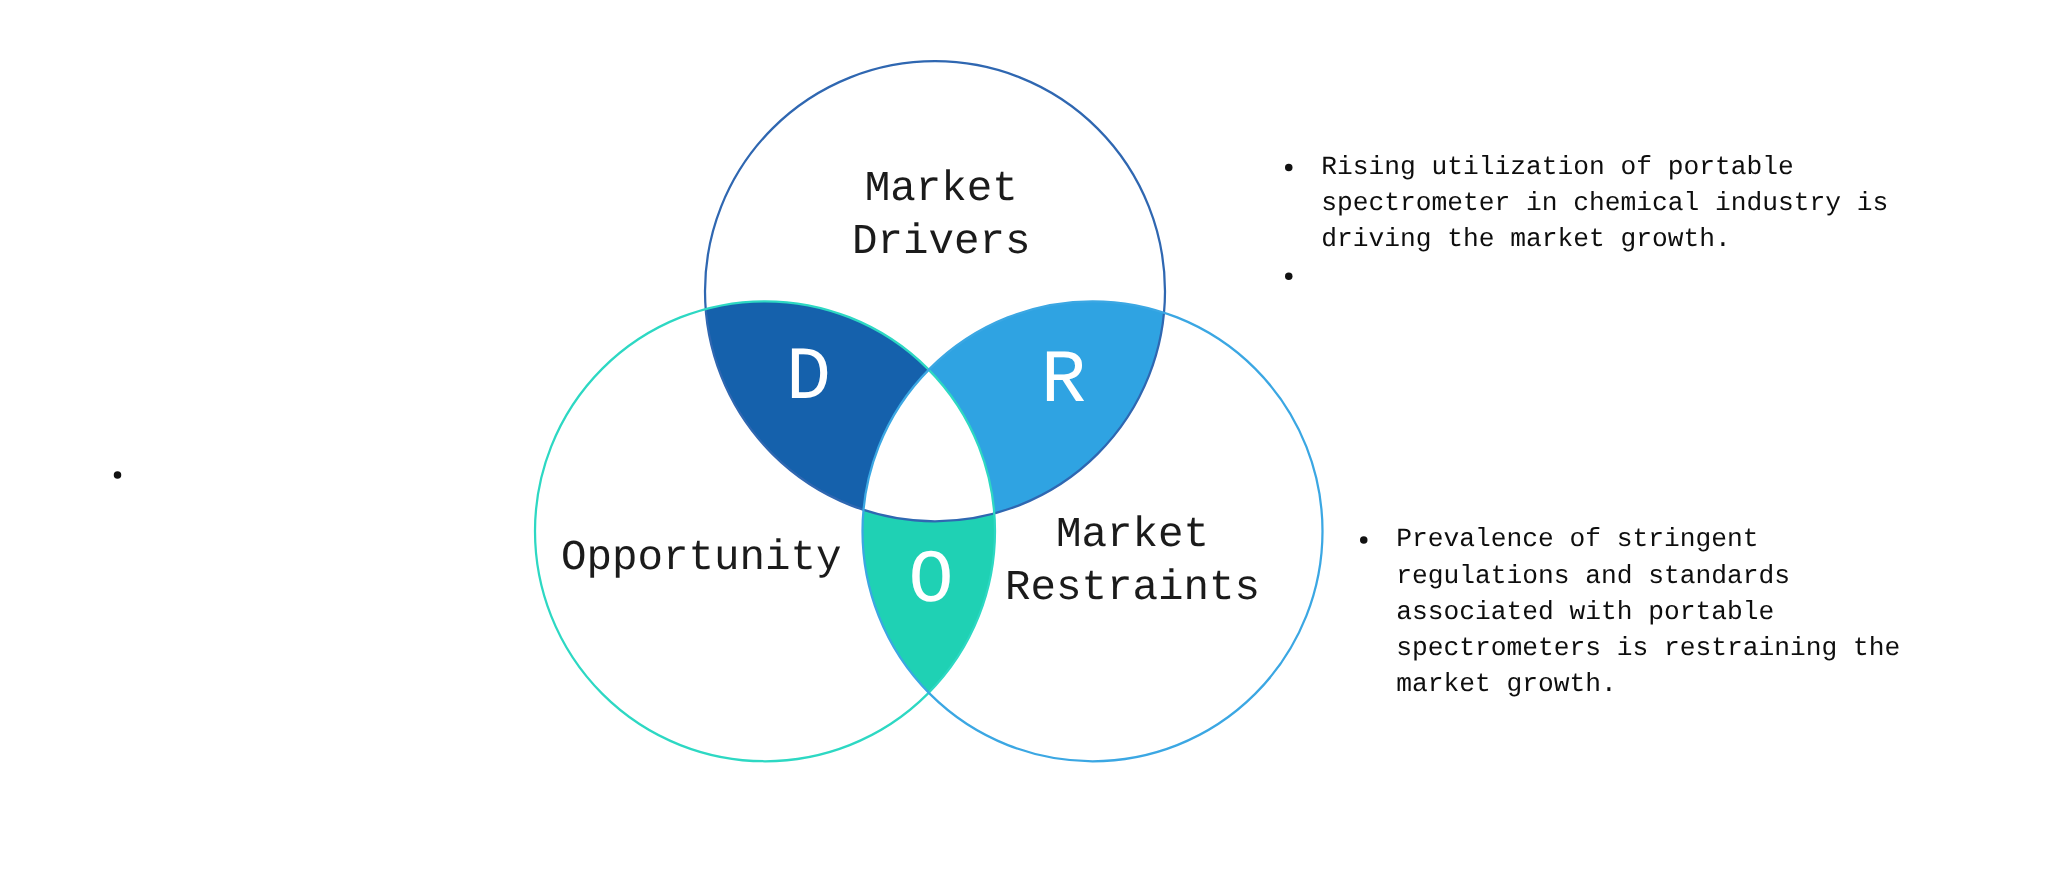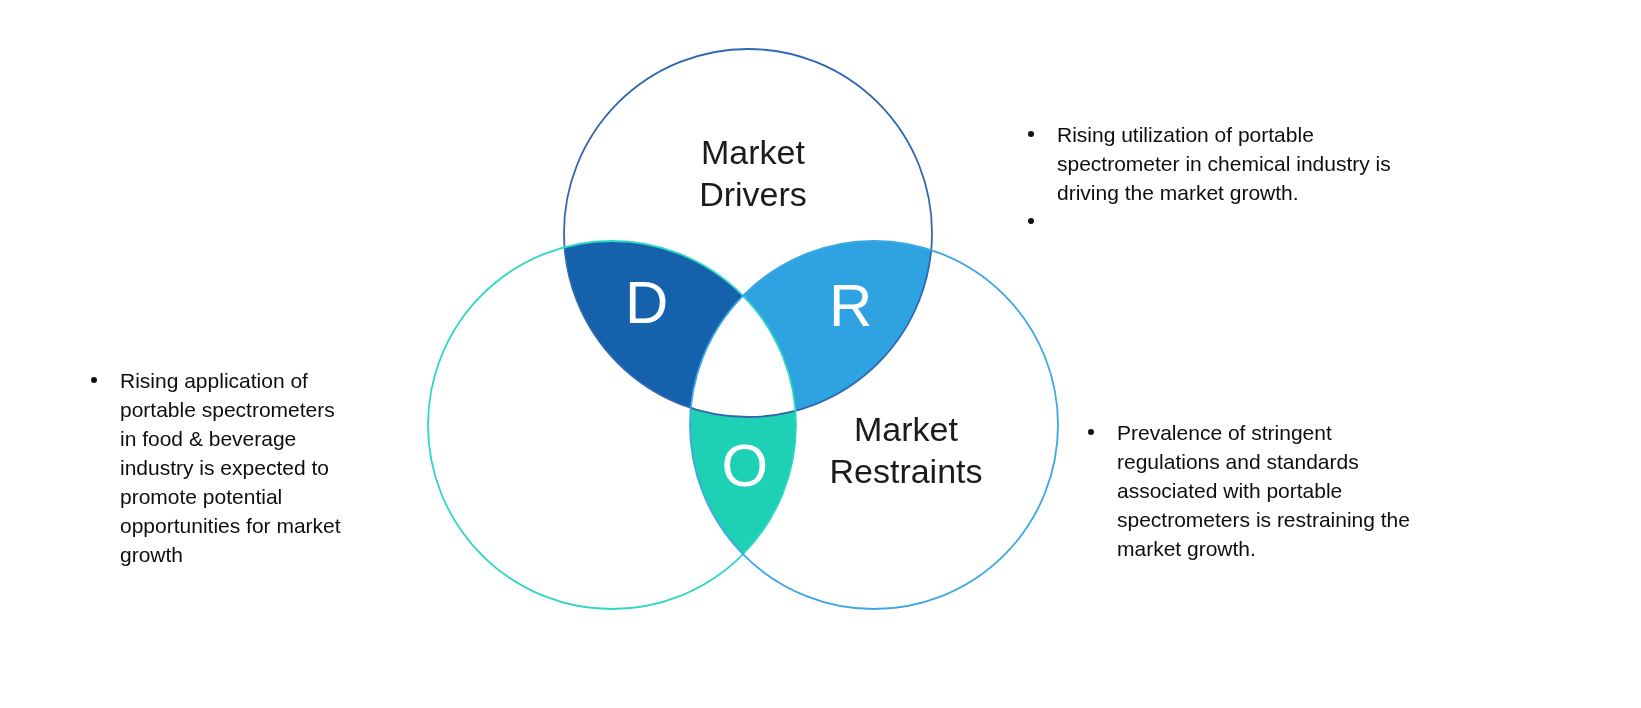--- a/index.html
+++ b/index.html
@@ -2,21 +2,21 @@
 <html style="--drivers-fill: #1561AC; --restraints-fill: #2FA3E2; --opportunity-fill: #1FD1B4; --drivers-stroke: #2F67B1; --opportunity-stroke: #2DD8C3; --restraints-stroke: #3BA7E3; --letter-color: #FFFFFF;"><head>
 <meta charset="utf-8">
 <style>
   html, body { margin: 0; padding: 0; background: #fff; }
   .page {
     position: relative;
     width: 1641px;
     height: 708px;
     background: #ffffff;
     overflow: hidden;
-    font-family: Liberation Sans, sans-serif;
+    font-family: Liberation Mono, monospace;
   }
   .venn-svg { position: absolute; left: 0; top: 0; width: 1641px; height: 708px; }
 
   .fill-d { fill: var(--drivers-fill, #1561AC); }
   .fill-r { fill: var(--restraints-fill, #2FA3E2); }
   .fill-o { fill: var(--opportunity-fill, #1FD1B4); }
   .fill-center { fill: #ffffff; }
 
   .outline { fill: none; stroke-width: 1.8px; }
   .outline-top   { stroke: var(--drivers-stroke, #2F67B1); }
@@ -104,20 +104,21 @@
       </g>
     </g>
 
     <circle class="outline outline-top" cx="748" cy="233" r="184"></circle>
     <circle class="outline outline-left" cx="612" cy="425" r="184"></circle>
     <circle class="outline outline-right" cx="874" cy="425" r="184"></circle>
   </svg>
 
   <div class="vlabel" style="left:753px; top:173px;">Market
 Drivers</div>
+  <div class="vlabel" style="left:561px; top:447px;">Opportunity</div>
   <div class="vlabel" style="left:906px; top:450px;">Market
 Restraints</div>
 
   <div class="letter" style="left:647px; top:303px;">D</div>
   <div class="letter" style="left:851px; top:306px;">R</div>
   <div class="letter" style="left:745px; top:466px;">O</div>
 
   <div class="note" style="left:1028px; top:120px;">
     <div class="note-item">
       <span class="note-dot"></span>
@@ -126,27 +127,20 @@
 driving the market growth.</span>
     </div>
     <div class="note-item">
       <span class="note-dot"></span>
     </div>
   </div>
 
   <div class="note" style="left:91px; top:366px;">
     <div class="note-item">
       <span class="note-dot"></span>
-      <span class="note-text">Rising application of
-portable spectrometers
-in food &amp; beverage
-industry is expected to
-promote potential
-opportunities for market
-growth</span>
     </div>
   </div>
 
   <div class="note" style="left:1088px; top:418px;">
     <div class="note-item">
       <span class="note-dot"></span>
       <span class="note-text">Prevalence of stringent
 regulations and standards
 associated with portable
 spectrometers is restraining the

